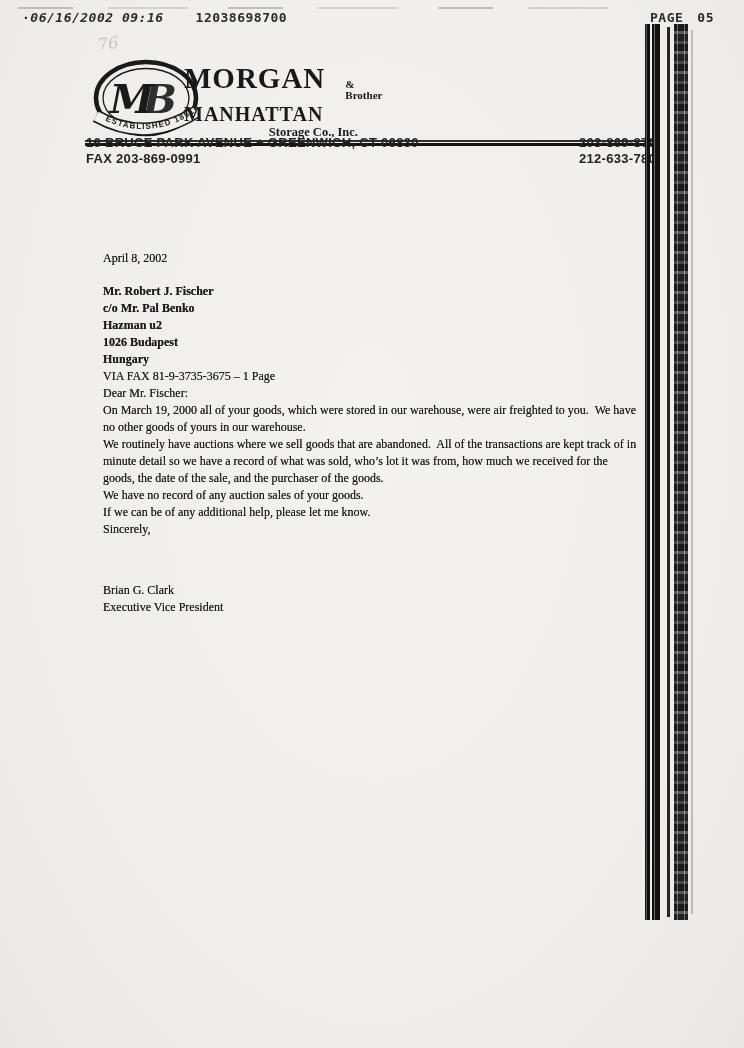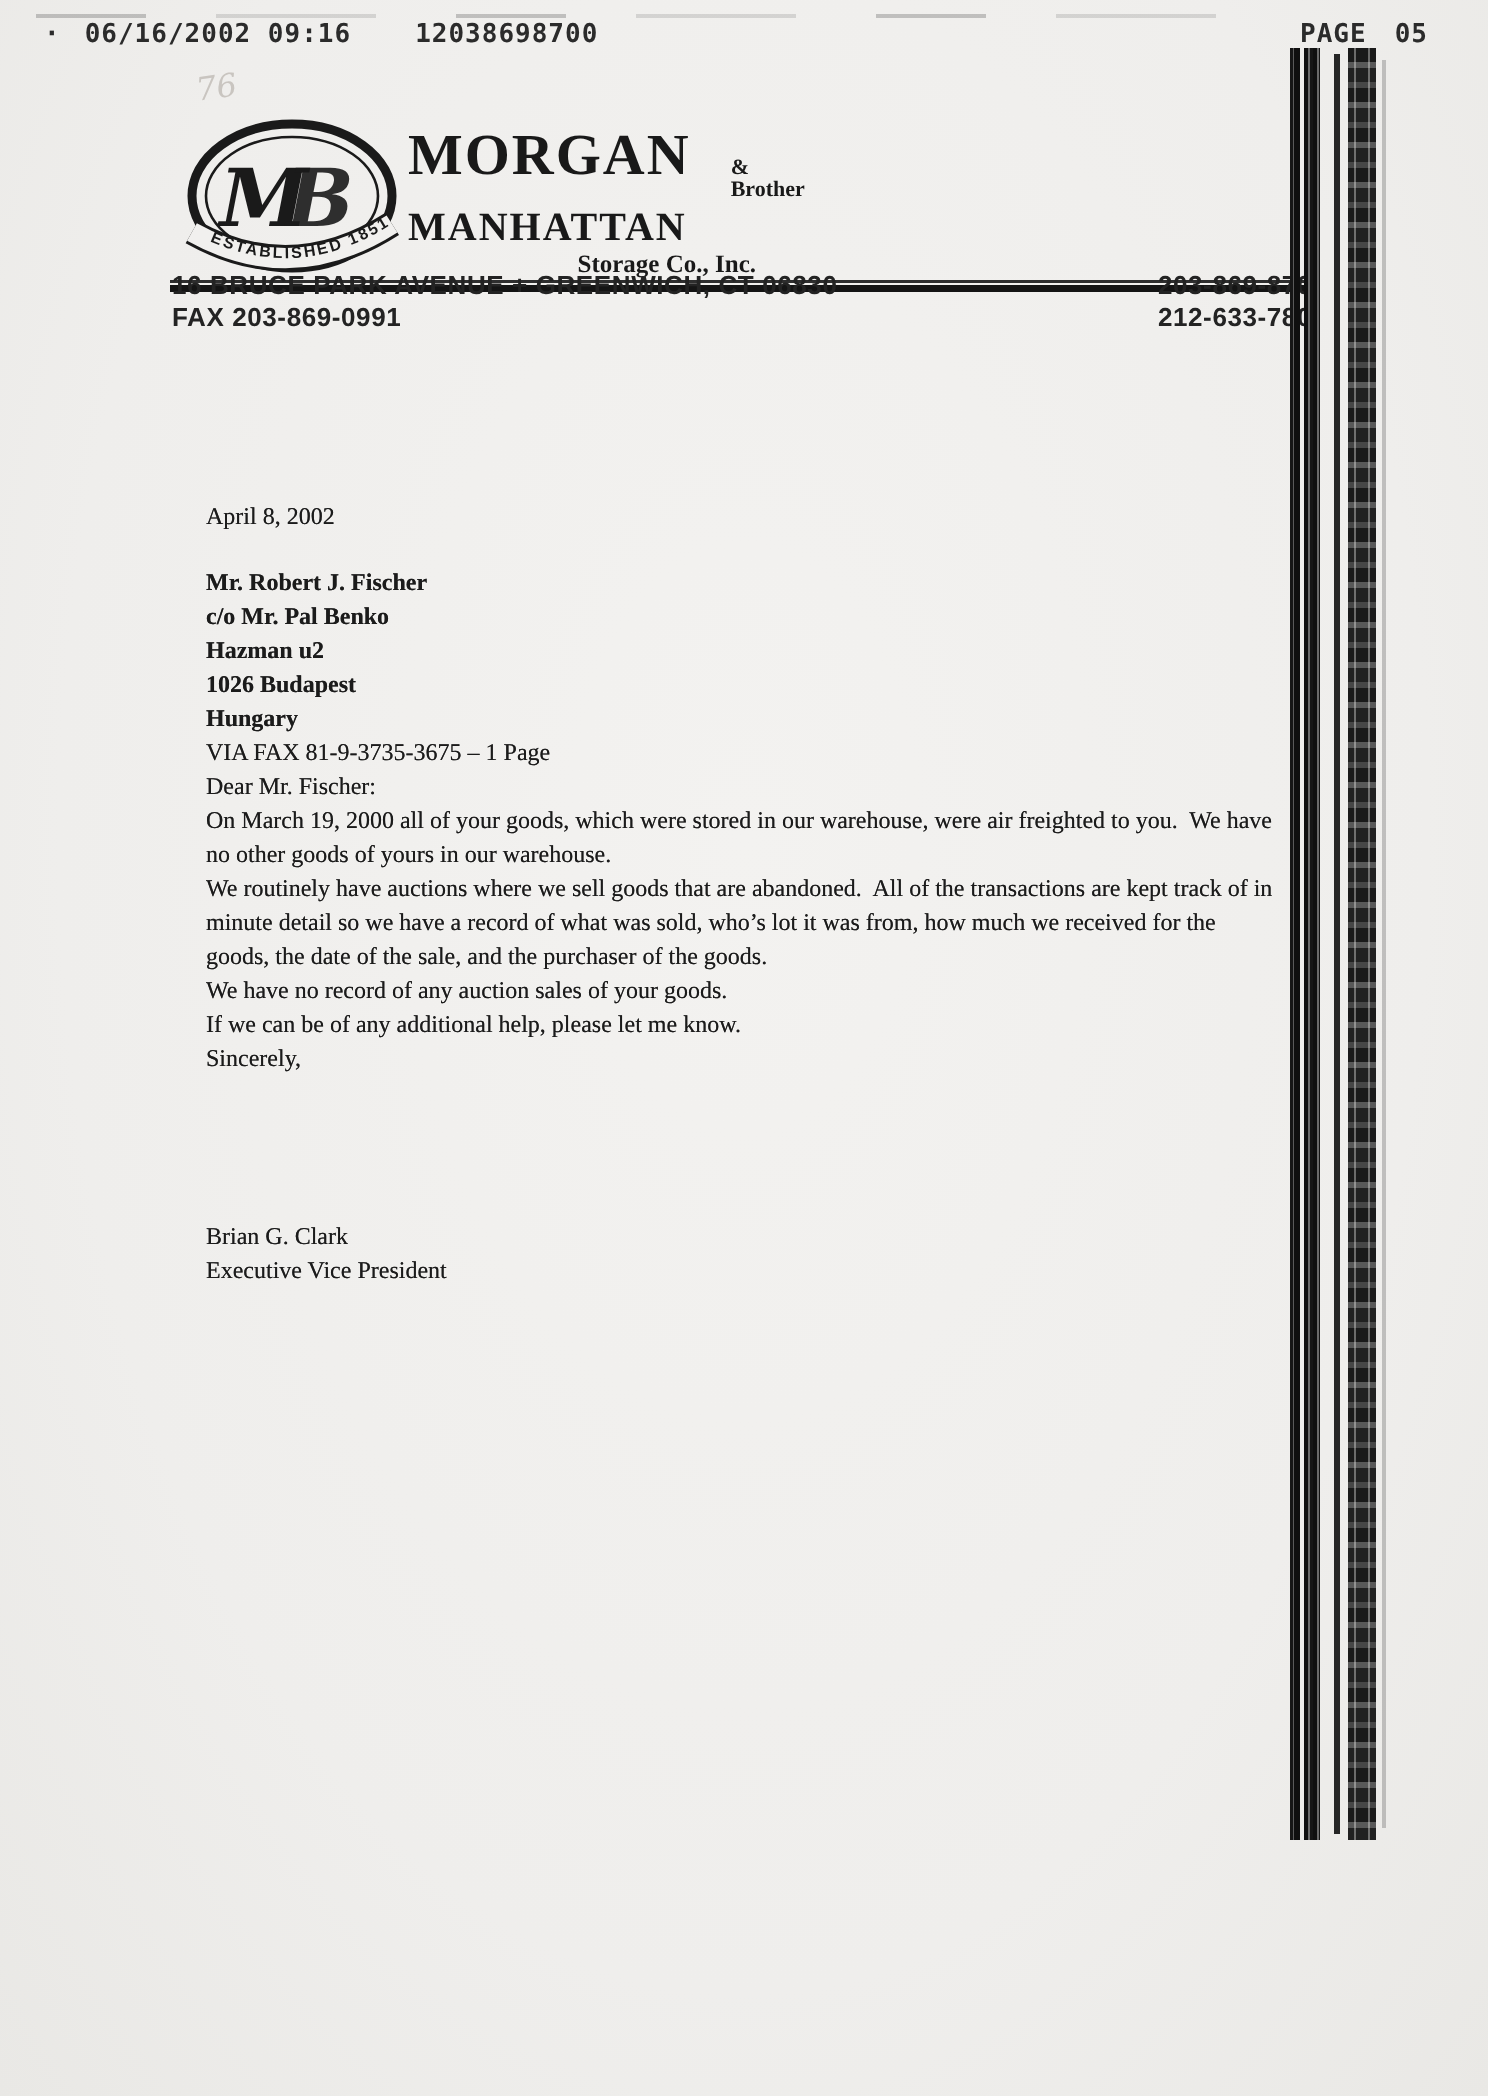--- a/index.html
+++ b/index.html
@@ -18,31 +18,31 @@
       rgba(80,80,80,.55) 0 55px, rgba(0,0,0,0) 55px 90px,
       rgba(110,110,110,.4) 90px 170px, rgba(0,0,0,0) 170px 210px);
   }
   
   .fax-header{
     position:absolute;top:10px;left:22px;right:30px;
     font-family:"DejaVu Sans Mono", monospace;
     font-size:13px;letter-spacing:.5px;color:#2b2b2b;font-weight:bold;
     display:flex;align-items:baseline;
   }
-  .fax-header .dt{margin-left:12px;}
+  .fax-header .dt{font-style:italic;}
   .fax-header .fid{margin-left:32px;}
   .fax-header .pg{margin-left:auto;display:flex;gap:14px;}
   .handwritten{
     position:absolute;left:98px;top:34px;
     font-family:"DejaVu Serif", serif;font-style:italic;
     font-size:16px;color:#c9c5c0;transform:rotate(-8deg);
   }
   
   .logo{position:absolute;left:90px;top:58px;}
-  .wordmark{position:absolute;left:204px;top:64px;width:174px;}
+  .wordmark{position:absolute;left:184px;top:64px;width:174px;}
   .wm-line1{display:flex;align-items:baseline;font-weight:bold;font-size:29px;letter-spacing:1px;color:#191919;line-height:1;}
   .wm-suffix{font-size:11px;letter-spacing:0;margin-left:20px;font-weight:bold;}
   .wm-line2{font-weight:bold;font-size:20px;letter-spacing:1px;color:#191919;line-height:1;margin-top:3px;}
   .wm-line3{font-weight:bold;font-size:12.5px;color:#191919;text-align:right;margin-top:1px;}
   .lh-rule{
     position:absolute;left:85px;top:140px;width:572px;height:6px;
     background:linear-gradient(180deg,#2e2e2e 0 28%,#f0efed 28% 45%,#141414 45% 100%);
   }
   .lh-address-row{
     position:absolute;left:86px;top:135px;width:570px;
@@ -56,21 +56,21 @@
     position:absolute;left:103px;top:250px;width:537px;
     font-size:12px;line-height:17px;color:#1b1b1b;
     text-shadow:0 0 .3px rgba(0,0,0,.65);
   }
   .letter-body p{margin:0;white-space:pre-wrap;}
   .recipient{margin-top:16px;font-weight:bold;}
   .via-fax{margin-top:10px;font-weight:normal;}
   .salutation{margin-top:16px;}
   .para{margin-top:14px;}
   .closing{margin-top:16px;}
-  .signature{margin-top:72px;}
+  .signature{margin-top:44px;}
   
   .streak{position:absolute;top:24px;height:896px;}
   .streak-a{left:645px;width:5px;
     background:linear-gradient(90deg,#161616 0 1.5px,#5a5a5a 1.5px 2.2px,#0f0f0f 2.2px 5px);}
   .streak-b{left:652px;width:8px;
     background:repeating-linear-gradient(90deg,#101010 0 2px,#6b6b6b 2px 2.8px,#161616 2.8px 4.6px);}
   .streak-c{left:667px;width:2.5px;background:#262626;top:27px;height:890px;}
   .streak-d{left:674px;width:14px;
     background-image:
       repeating-linear-gradient(90deg,rgba(240,239,237,0) 0 3px,rgba(240,239,237,.38) 3px 4px,rgba(0,0,0,0) 4px 7px),

